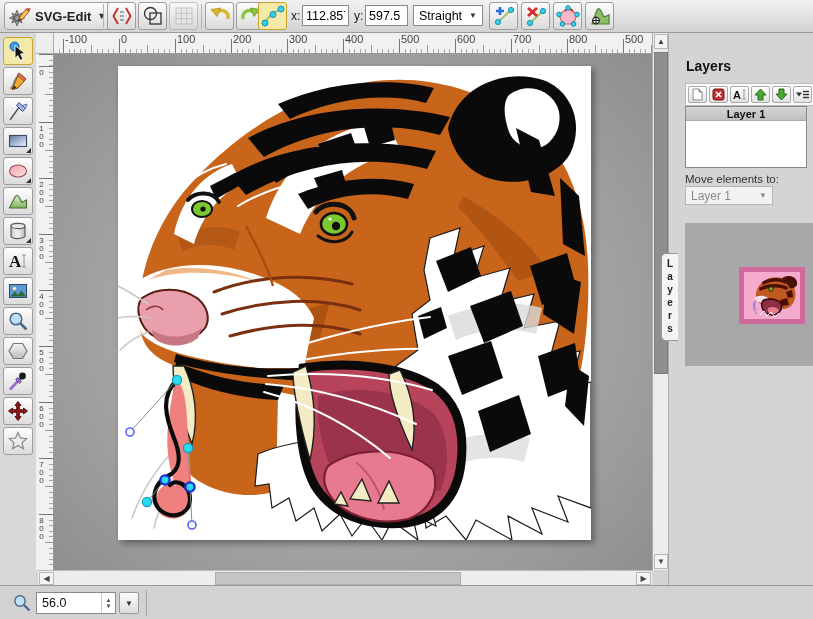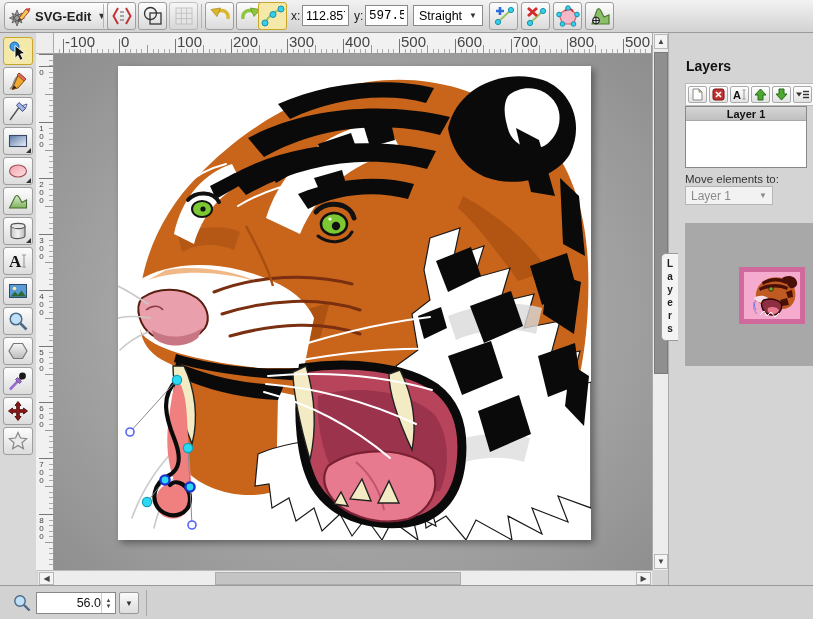--- a/index.html
+++ b/index.html
@@ -43,21 +43,21 @@
   #ruler-corner { position:absolute; left:36px; top:33px; width:18px; height:21px;
     background:#EDEDED; border-right:1px solid #AAA; border-bottom:1px solid #AAA; z-index:22; }
   #ruler-top { position:absolute; left:54px; top:33px; width:598px; height:21px;
     background:#F1F1F1; border-bottom:1px solid #999; z-index:21; overflow:hidden;
     background-image:
       repeating-linear-gradient(to right,#777 0 1px,transparent 1px 56px),
       repeating-linear-gradient(to right,#999 0 1px,transparent 1px 28px),
       repeating-linear-gradient(to right,#AAA 0 1px,transparent 1px 5.6px);
     background-size:100% 14px,100% 8px,100% 4px;
     background-position:9px bottom,9px bottom,9px bottom; background-repeat:repeat-x; }
-  .rt-label { position:absolute; top:0; font-size:15px; color:#444; }
+  .rt-label { position:absolute; top:0; font-size:11px; color:#444; }
   #ruler-left { position:absolute; left:36px; top:54px; width:18px; height:516px;
     background:#F1F1F1; border-right:1px solid #999; z-index:21; overflow:hidden;
     background-image:
       repeating-linear-gradient(to bottom,#777 0 1px,transparent 1px 56px),
       repeating-linear-gradient(to bottom,#999 0 1px,transparent 1px 28px),
       repeating-linear-gradient(to bottom,#AAA 0 1px,transparent 1px 5.6px);
     background-size:14px 100%,8px 100%,4px 100%;
     background-position:right 12px,right 12px,right 12px; background-repeat:repeat-y; }
   .rl-label { position:absolute; left:1px; font-size:8px; color:#444;
     writing-mode:vertical-rl; text-orientation:upright; letter-spacing:-1px; }
@@ -79,21 +79,21 @@
     background:#8F8F8F; border:1px solid #7C7C7C; cursor:pointer; }
   #h-scroll { position:absolute; left:38px; top:570px; width:614px; height:15px;
     background:#EDEDED; border-top:1px solid #BBB; z-index:20; }
   #h-thumb { position:absolute; left:177px; top:1px; width:246px; height:13px;
     background:#C4C4C4; border:1px solid #ADADAD; cursor:pointer; }
 
   
   #bottom-bar { position:absolute; left:0; top:585px; width:813px; height:34px;
     background:#D2D2D2; border-top:1px solid #9A9A9A; z-index:25; }
   #zoom-field { position:absolute; left:36px; top:6px; width:80px; height:22px;
-    background:#fff; border:1px solid #888; display:flex; align-items:center;text-align:right; }
+    background:#fff; border:1px solid #888; display:flex; align-items:center; }
   #zoom-value { flex:1; font-size:12.5px; padding-left:5px; color:#111; }
   .spinner { width:14px; height:100%; display:flex; flex-direction:column;
     align-items:center; justify-content:center; font-size:6px; color:#444;
     border-left:1px solid #CCC; cursor:pointer; }
   #zoom-dd { position:absolute; left:119px; top:6px; width:20px; height:22px;
     background:linear-gradient(#FBFBFB,#DDD); border:1px solid #999; border-radius:2px;
     display:flex; align-items:center; justify-content:center; font-size:8px; color:#333; cursor:pointer; }
   #bb-sep { position:absolute; left:146px; top:4px; width:1px; height:26px; background:#A8A8A8; }
 
   
@@ -196,21 +196,21 @@
         <path d="M4,19 C9,9 15,8 20,5" stroke="#9CC26A" stroke-width="2" fill="none"></path>
         <circle cx="4" cy="19" r="3" fill="#35D0E8" stroke="#1890B0"></circle>
         <circle cx="12" cy="10.5" r="3" fill="#35D0E8" stroke="#1890B0"></circle>
         <circle cx="20" cy="5" r="3" fill="#35D0E8" stroke="#1890B0"></circle>
       </svg>
     </div>
 
     <span class="coord-label" style="left:291px">x:</span>
     <input class="coord-input" style="left: 302px; width: 47px;" value="112.857">
     <span class="coord-label" style="left:354px">y:</span>
-    <input class="coord-input" style="left: 365px; width: 43px; font-family: Liberation Mono, monospace;" value="597.5">
+    <input class="coord-input" style="left: 365px; width: 43px;" value="597.5">
 
     <div class="seg-select">
       <span>Straight</span>
       <span class="seg-caret">▼</span>
     </div>
 
     <div class="tbtn" style="left:489px">
       <svg width="24" height="24" viewBox="0 0 24 24">
         <path d="M6,18 L19,6" stroke="#9CC26A" stroke-width="2"></path>
         <circle cx="6" cy="18" r="2.6" fill="#35D0E8" stroke="#1890B0"></circle>

